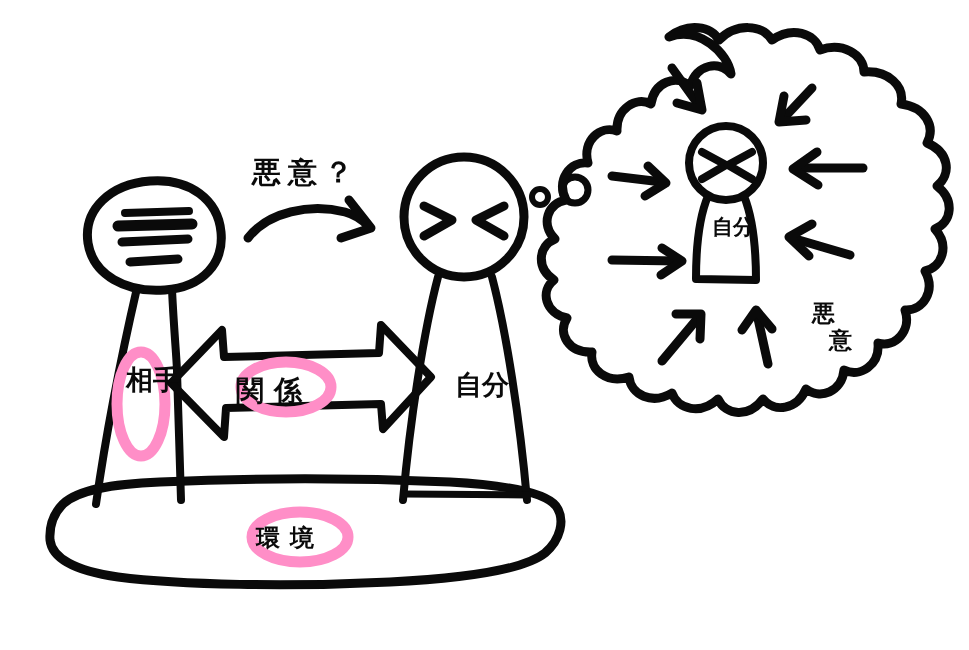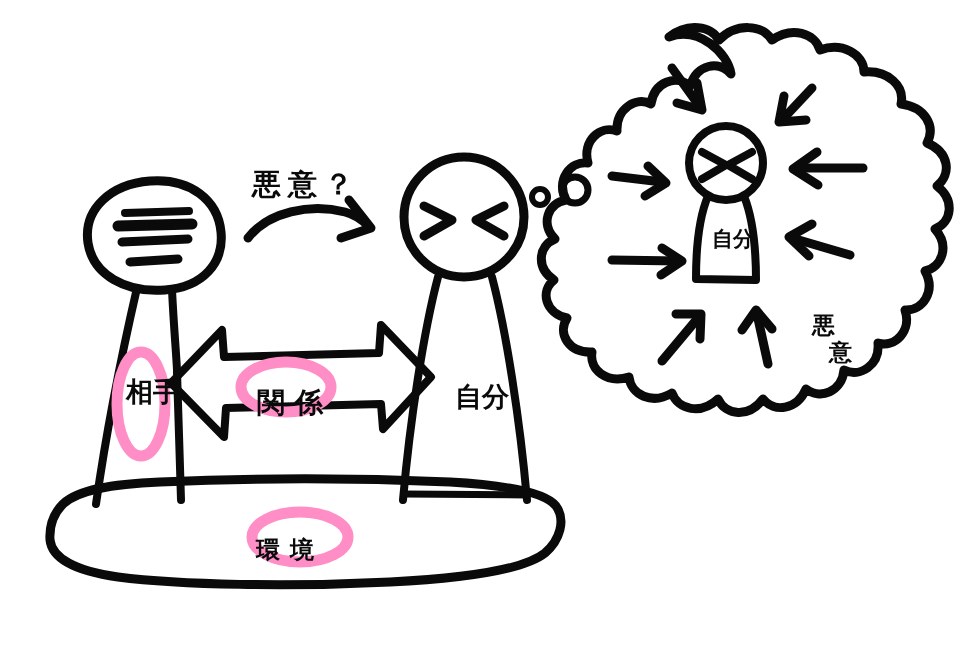--- a/index.html
+++ b/index.html
@@ -6,28 +6,28 @@
   body{
     font-family:"DejaVu Sans","Liberation Sans",sans-serif;
     width:969px;height:650px;overflow:hidden;position:relative;
   }
   #canvas{position:absolute;left:0;top:0;width:969px;height:650px;}
   .lbl{
     position:absolute;
     font-family:"DejaVu Sans","Liberation Sans",sans-serif;
     font-weight:bold;color:#0a0a0a;
     white-space:pre;
-    -webkit-user-select:none;user-select:none;margin-top:12px;
+    -webkit-user-select:none;user-select:none;
   }
   
   #lbl-akui-q{left:252px;top:153px;font-size:29px;letter-spacing:7px;}
   
   #lbl-aite{left:126px;top:357px;font-size:27px;line-height:46px;width:30px;text-align:left;}
   
-  #lbl-kankei{left:257px;top:372px;font-size:28px;letter-spacing:10px;}
+  #lbl-kankei{left:236px;top:372px;font-size:28px;letter-spacing:10px;}
   
   #lbl-jibun-body{left:455px;top:358px;font-size:27px;line-height:53px;width:30px;text-align:center;}
   
   #lbl-kankyou{left:256px;top:522px;font-size:24px;letter-spacing:10px;}
   
   #lbl-jibun-inner{left:712px;top:212px;font-size:21px;line-height:31px;width:26px;text-align:center;}
   
   #lbl-akui-1{left:812px;top:298px;font-size:23px;}
   #lbl-akui-2{left:829px;top:325px;font-size:23px;}
 </style>

